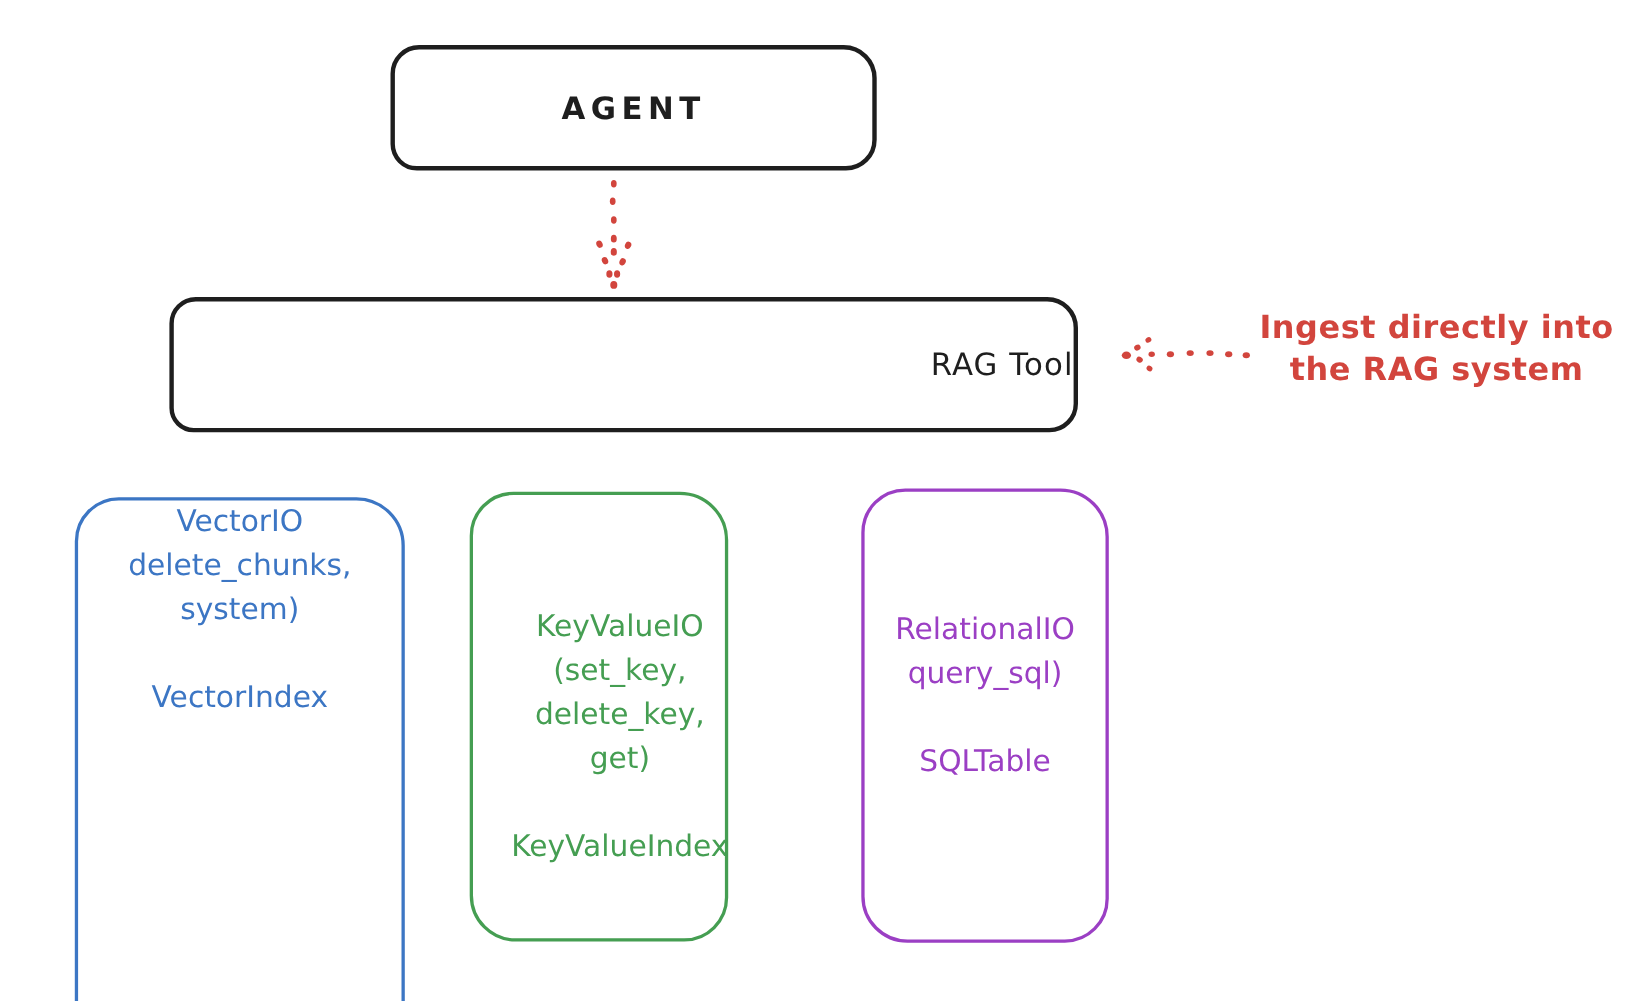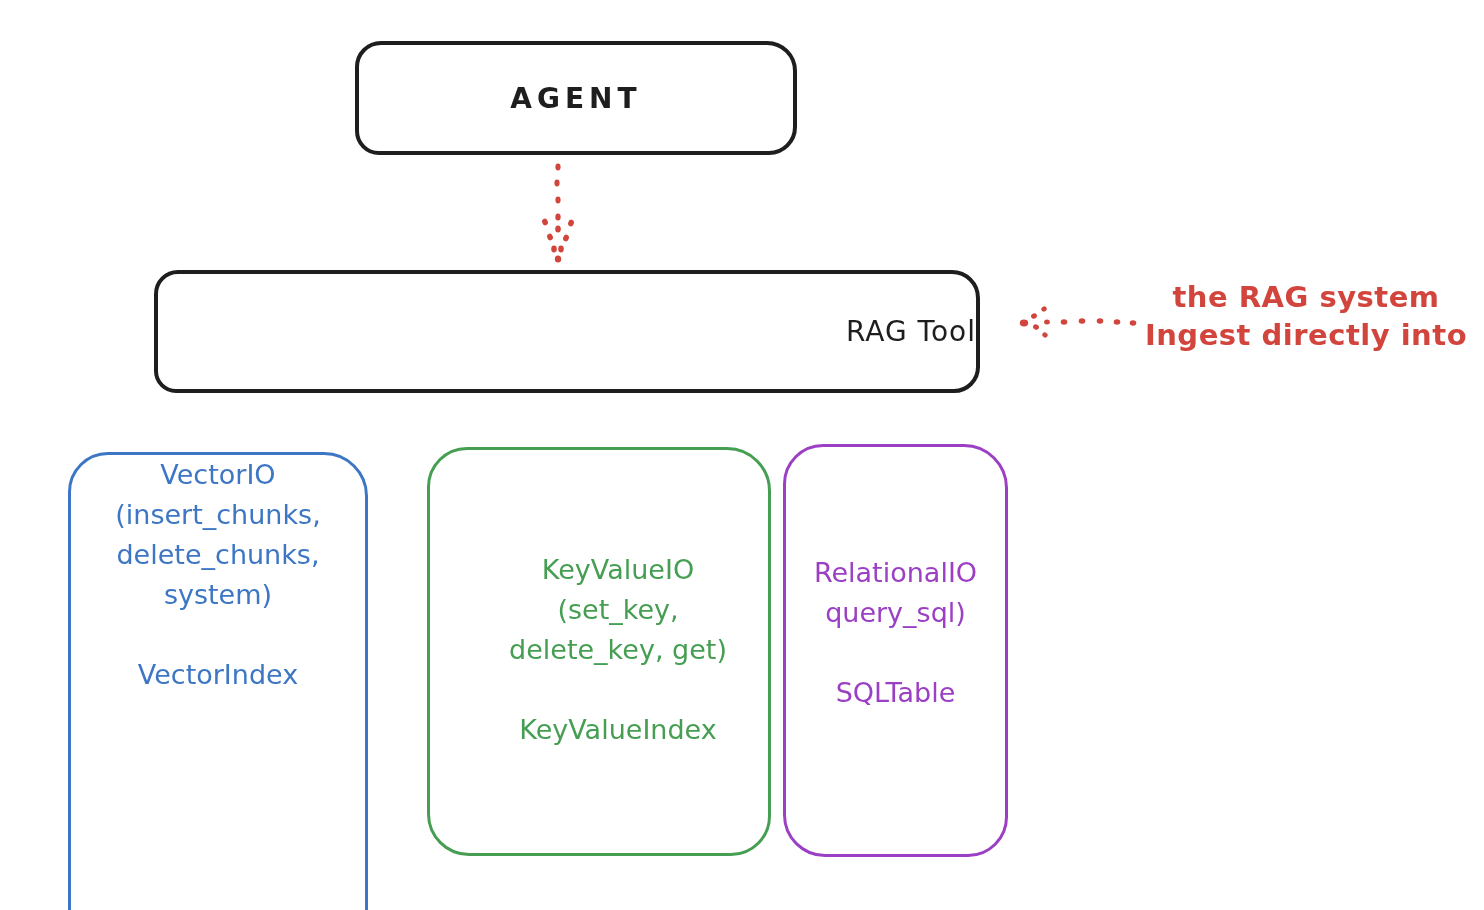--- a/index.html
+++ b/index.html
@@ -70,21 +70,21 @@
     display: flex;
     flex-direction: column;
     align-items: center;
     text-align: center;
     font-size: 27px;
     line-height: 40px;
     font-weight: 500;
   }
   .io-box .footer-line { margin-top: 40px; }
   .io-box-vector   { left: 68px;  top: 452px; width: 300px; height: 520px; }
-  .io-box-keyvalue { left: 427px; top: 447px; width: 344px; height: 409px; padding-top: 100px; padding-left: 38px; }
+  .io-box-keyvalue { left: 427px; top: 447px; width: 235px; height: 409px; padding-top: 100px; padding-left: 38px; }
   .io-box-relational { left: 783px; top: 444px; width: 225px; height: 413px; padding-top: 106px; }
 </style>
 </head>
 <body>
 
 <div class="canvas">
 
   <div class="node agent-box">
     <span class="node-label">AGENT</span>
   </div>
@@ -120,27 +120,26 @@
       <ellipse cx="29" cy="37" rx="2.8" ry="2.4" transform="rotate(35 29 37)"></ellipse>
       <ellipse cx="48" cy="24" rx="3.3" ry="2.7"></ellipse>
       <ellipse cx="66" cy="23" rx="3.3" ry="2.7"></ellipse>
       <ellipse cx="84" cy="23" rx="3.3" ry="2.7"></ellipse>
       <ellipse cx="101" cy="24" rx="3.3" ry="2.7"></ellipse>
       <ellipse cx="117" cy="25" rx="3.3" ry="2.7"></ellipse>
     </svg>
   </div>
 
   <div class="annotation" style="color: rgb(210, 69, 61);">
+    <div>Ingest directly into</div>
     <div>the RAG system</div>
-    <div>Ingest directly into</div>
   </div>
 
   <div class="io-box io-box-vector" style="color: rgb(60, 118, 196); border-color: rgb(60, 118, 196);">
     <div>VectorIO</div>
-    <div>(insert_chunks,</div>
     <div>delete_chunks,</div>
     <div>system)</div>
     <div class="footer-line">VectorIndex</div>
   </div>
 
   <div class="io-box io-box-keyvalue" style="color: rgb(69, 158, 82); border-color: rgb(69, 158, 82);">
     <div>KeyValueIO</div>
     <div>(set_key,</div>
     <div>delete_key, get)</div>
     <div class="footer-line">KeyValueIndex</div>

